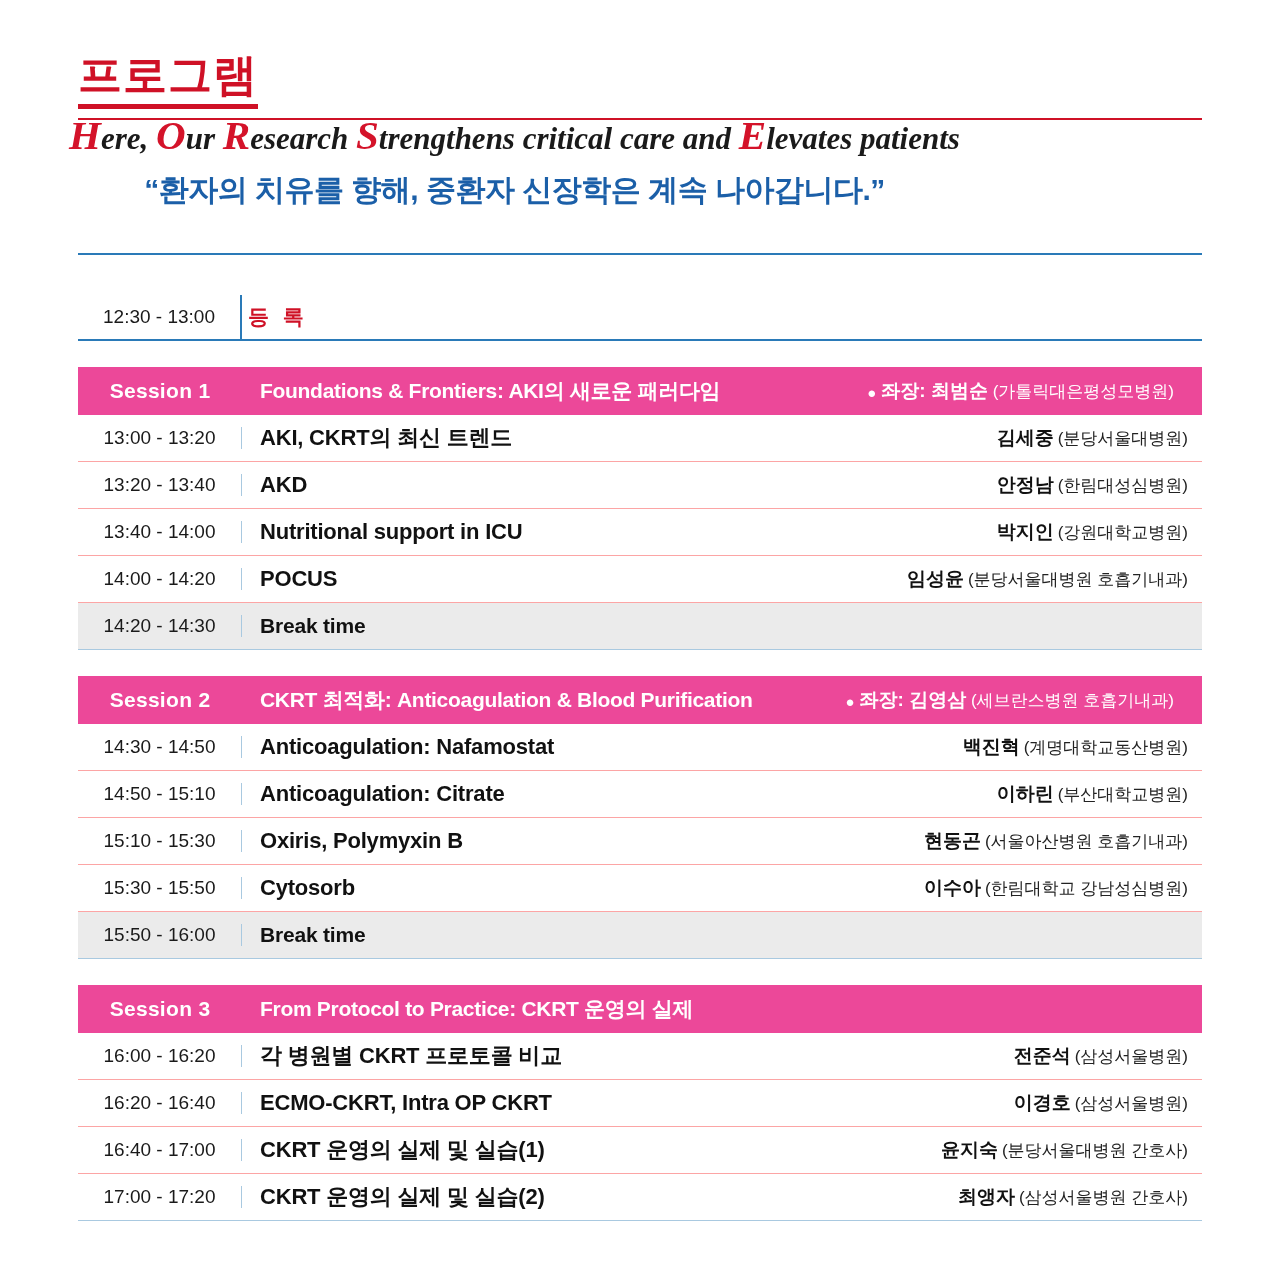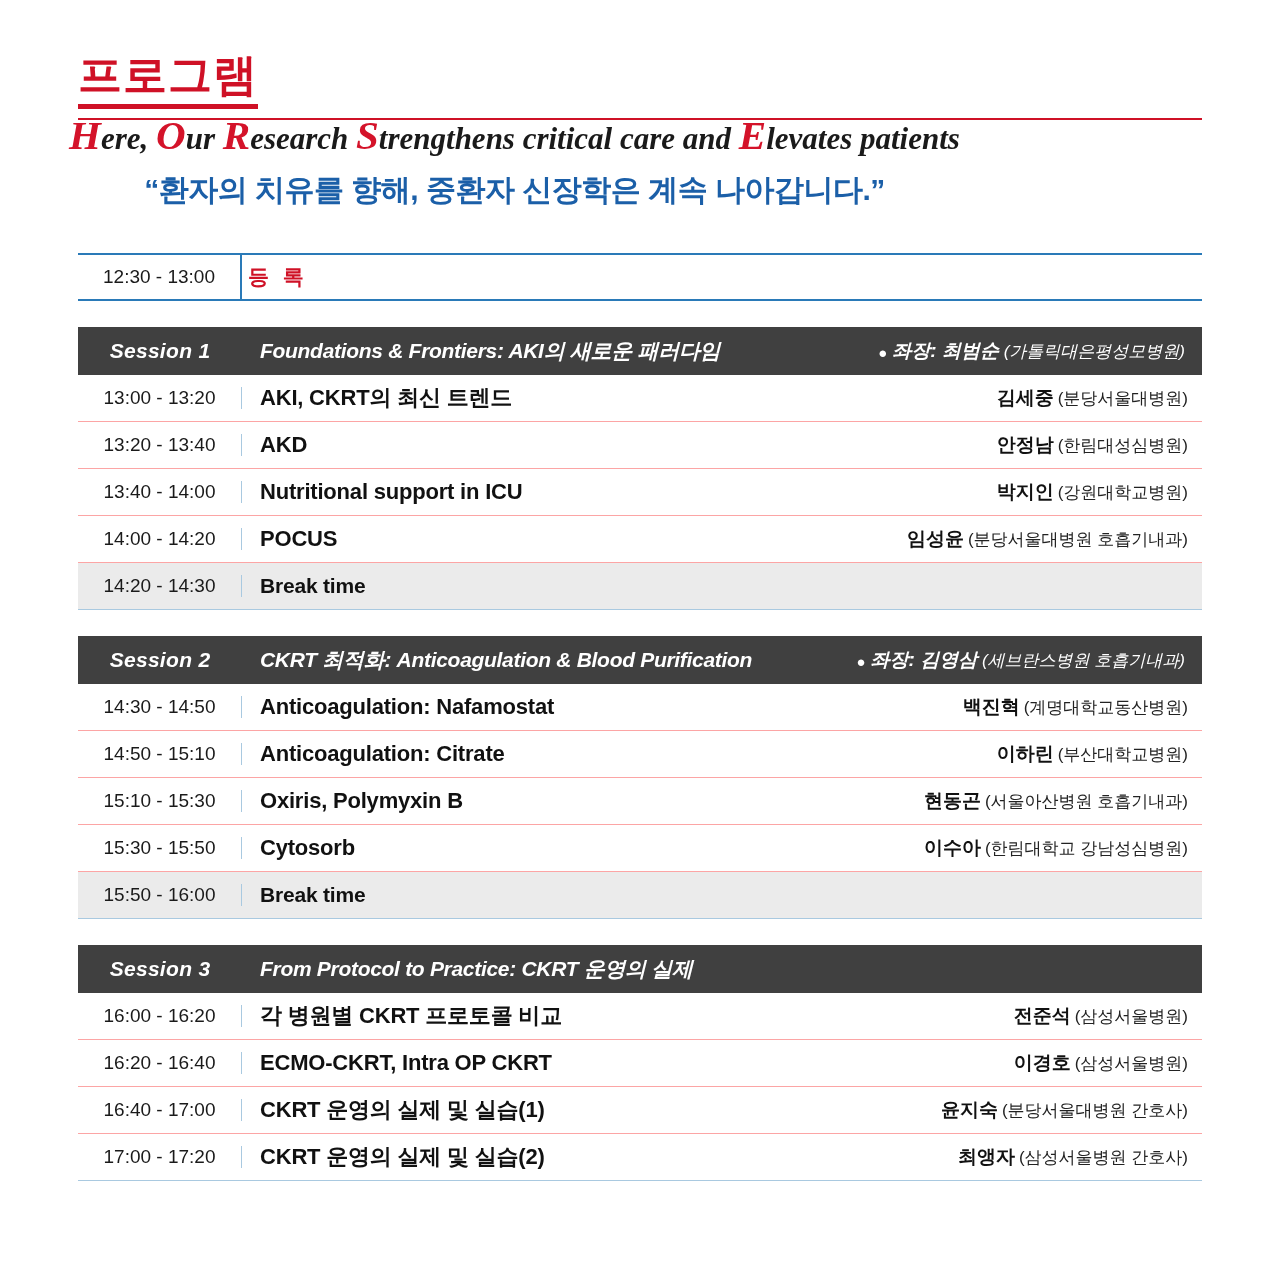--- a/index.html
+++ b/index.html
@@ -77,20 +77,21 @@
     align-items: stretch;
     width: 100%;
   }
 
   .reg-block {
     border-top: 2px solid #2a7ab8;
     border-bottom: 2px solid #2a7ab8;
   }
   .reg-row {
     height: 44px;
+    margin-top: 40px;
   }
   .cell-time {
     width: 164px;
     flex: 0 0 164px;
     display: flex;
     align-items: center;
     justify-content: center;
     font-size: 19px;
     color: #1a1a1a;
     box-sizing: border-box;
@@ -107,46 +108,45 @@
     color: #cf1126;
     letter-spacing: 4px;
   }
 
   .session-gap {
     height: 26px;
   }
 
   .sess-header {
     height: 48px;
-    background: #404040;
+    background: #ec4899;
     color: #ffffff;
     display: flex;
     align-items: center;
-    font-style: italic;
   }
   .sess-num {
     width: 164px;
     flex: 0 0 164px;
     text-align: center;
     font-size: 21px;
     font-weight: bold;
     letter-spacing: 0.3px;
   }
   .sess-title {
     flex: 1 1 auto;
     font-size: 21px;
     font-weight: bold;
     padding-left: 18px;
     letter-spacing: -0.3px;
     white-space: nowrap;
     overflow: hidden;
   }
   .sess-chair {
     flex: 0 0 auto;
-    padding-right: 17px;
+    padding-right: 28px;
     font-size: 19px;
     white-space: nowrap;
   }
   .sess-chair .dot {
     font-size: 15px;
     vertical-align: middle;
     margin-right: 5px;
   }
   .sess-chair .ch-label {
     font-weight: bold;

